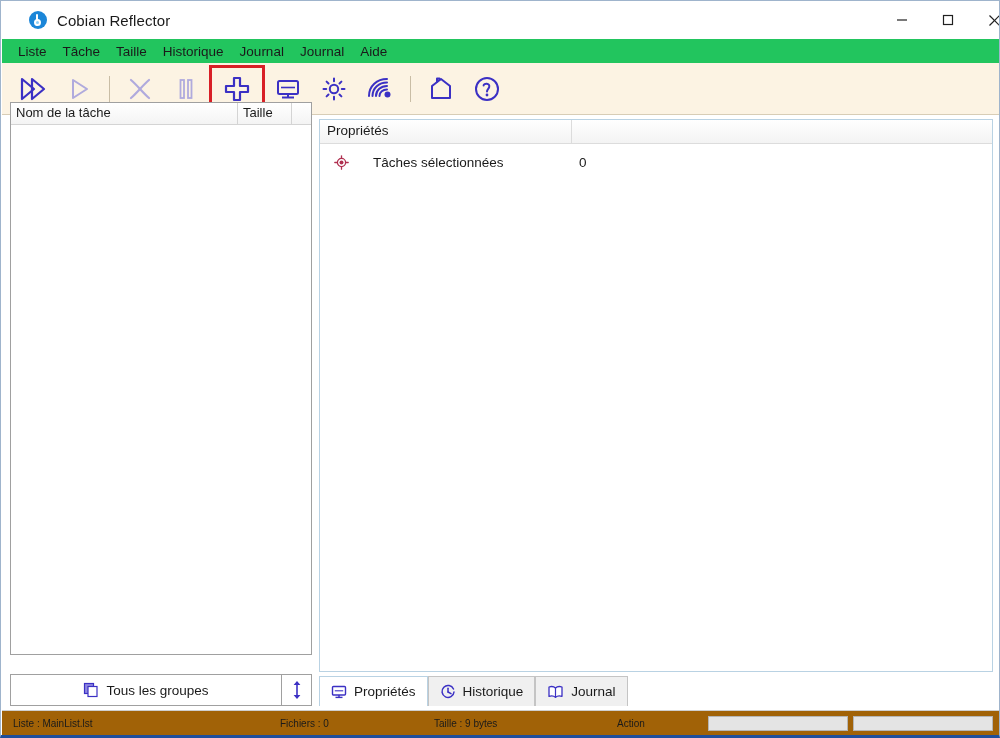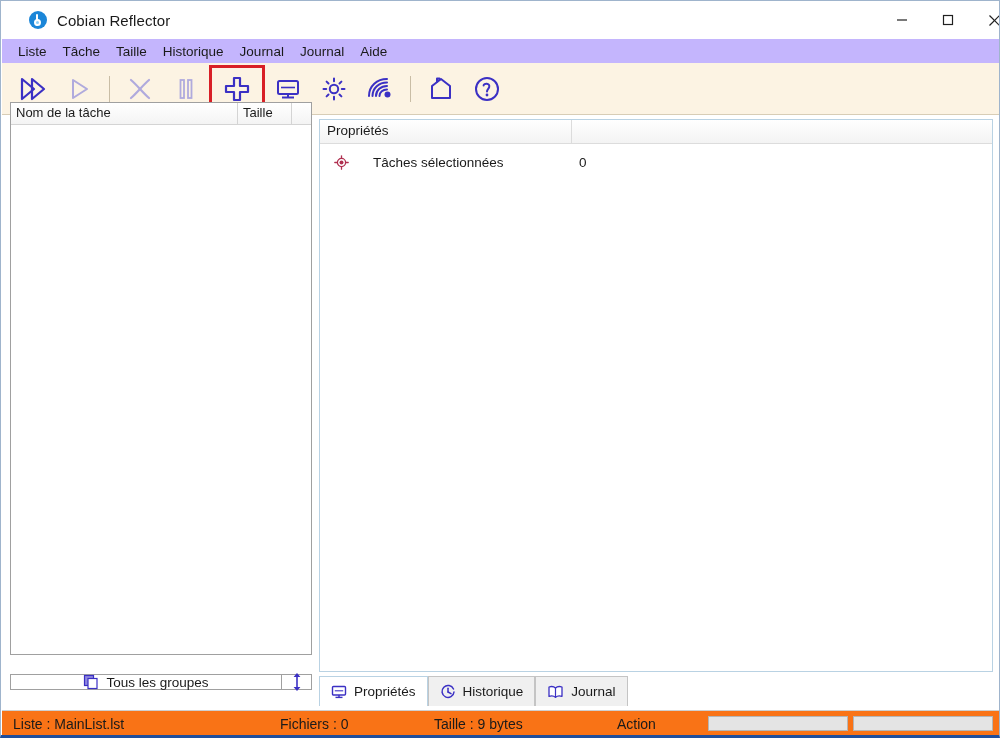--- a/index.html
+++ b/index.html
@@ -80,21 +80,21 @@
     color: #202020;
   }
   .wbtn svg { display: block; }
 
   
   .menubar {
     position: absolute;
     left: 1px; top: 38px;
     width: 998px;
     height: 24px;
-    background: #c4b5fd;
+    background: #22c55e;
     display: flex;
     align-items: center;
     padding-left: 8px;
     box-sizing: border-box;
   }
   .menuitem {
     font-size: 13.5px;
     color: #1a1a1a;
     padding: 2px 8px;
     white-space: nowrap;
@@ -164,21 +164,21 @@
   .lp-col-name { width: 227px; }
   .lp-col-size { width: 54px; }
   .lp-col-rest { flex: 1; border-right: none; }
   .lp-body { height: 529px; background: #ffffff; }
 
   
   .groupbar {
     position: absolute;
     left: 9px; top: 673px;
     width: 302px;
-    height: 16px;
+    height: 32px;
     display: flex;
     box-sizing: border-box;
   }
   .groupbtn {
     flex: 1;
     border: 1px solid #a0a0a0;
     background: #ffffff;
     display: flex;
     align-items: center;
     justify-content: center;
@@ -281,26 +281,26 @@
     background: #ffffff;
     border-color: #b9d2e3;
   }
 
   
   .statusbar {
     position: absolute;
     left: 1px; top: 709px;
     width: 998px;
     height: 26px;
-    background: #f97316;
+    background: #a16207;
     border-top: 1px solid #cfcfcf;
     box-sizing: border-box;
     display: flex;
     align-items: center;
-    font-size: 14px;
+    font-size: 10px;
     color: #1a1a1a;
   }
   .sb-cell { position: absolute; white-space: nowrap; }
   .sb-prog {
     position: absolute;
     top: 5px;
     height: 15px;
     background: #e4e4e4;
     border: 1px solid #b5b5b5;
     box-sizing: border-box;

